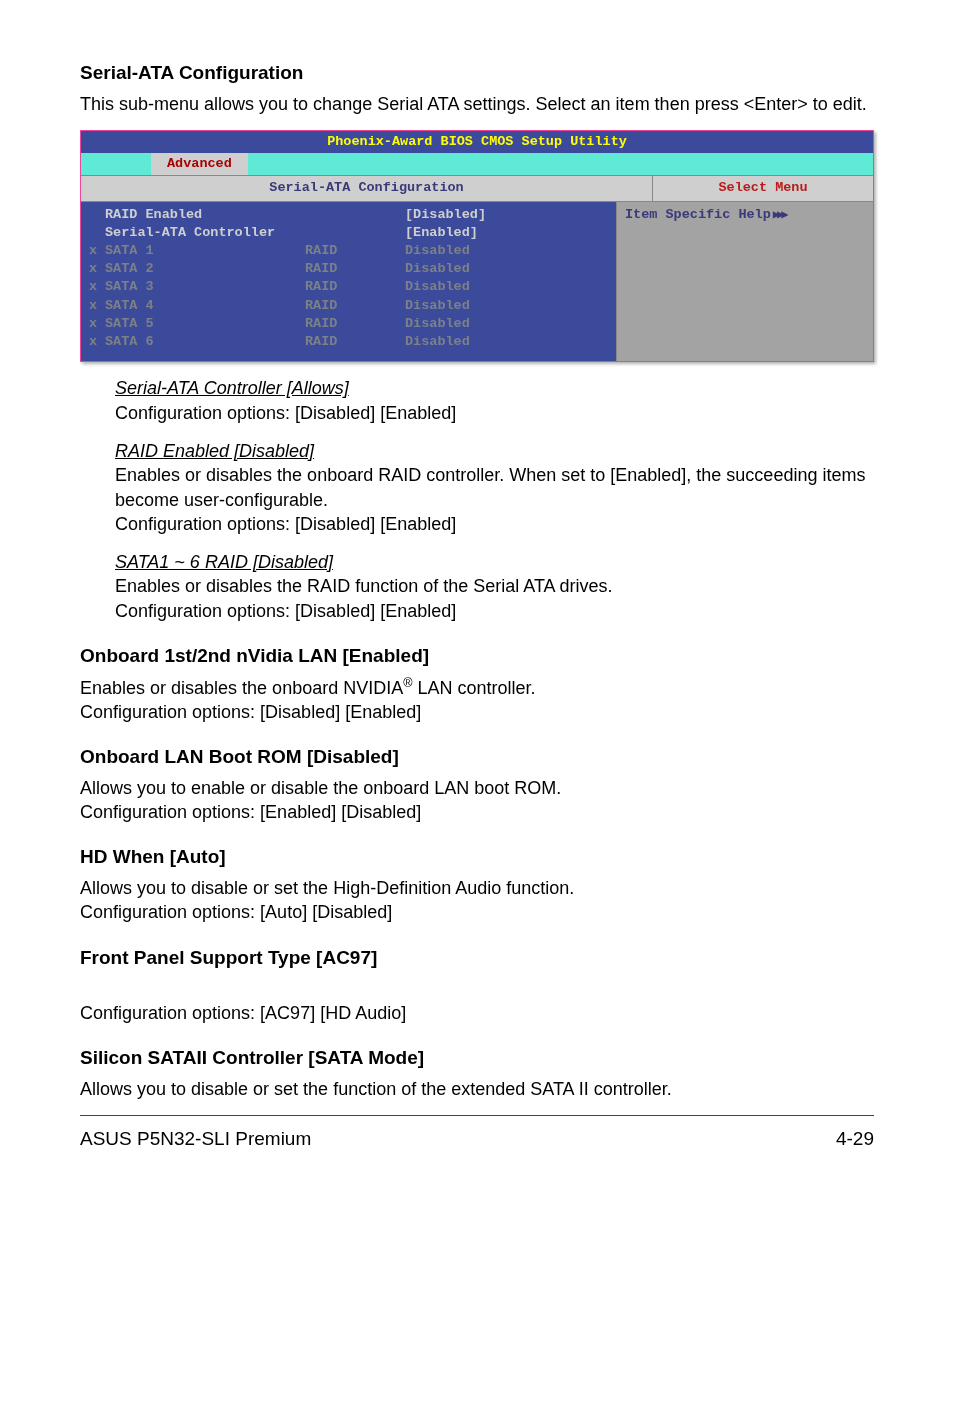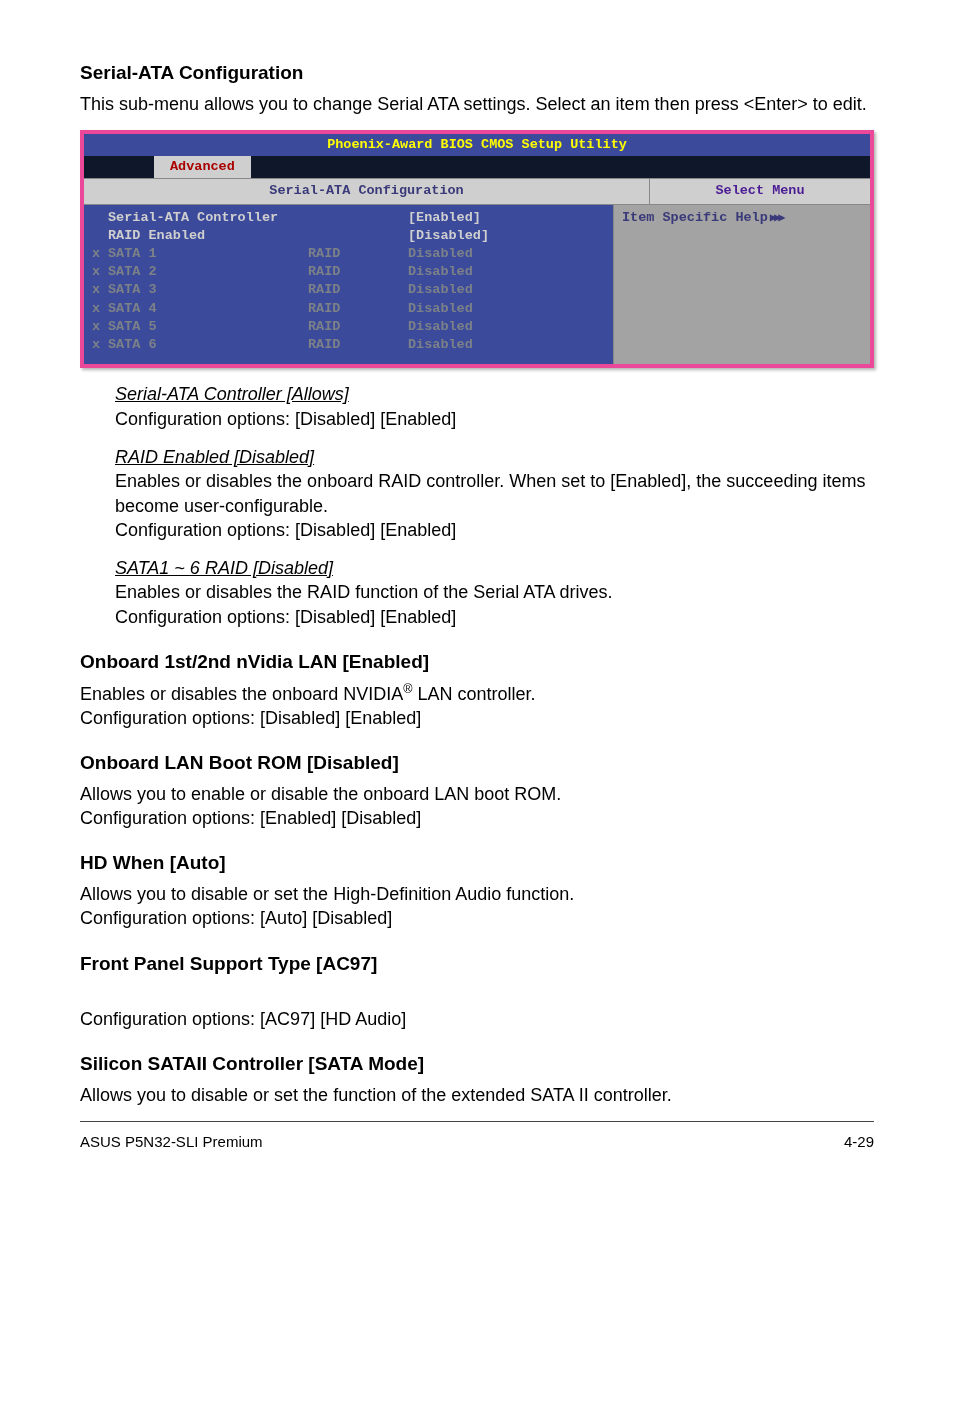--- a/index.html
+++ b/index.html
@@ -9,35 +9,35 @@
     width: 954px;
     margin: 0 auto;
     color: #000;
     font-size: 18px;
     line-height: 1.35;
     padding: 40px 80px 30px 80px;
   }
   .heading { font-weight: bold; font-size: 19px; margin-top: 20px; margin-bottom: 6px; }
   .para { margin-bottom: 14px; }
   .bios-panel {
-    border: 4px solid #ec4899;
+    border: 1px solid #ec4899;
     font-family: "Courier New", monospace;
     font-size: 13.5px;
     font-weight: bold;
     margin-bottom: 14px;
     box-shadow: 2px 2px 3px rgba(0,0,0,0.3);
   }
   .bios-titlebar {
     background: #3b4a9a;
     color: #ff0;
     text-align: center;
     padding: 2px 0;
   }
   .bios-tabrow {
-    background: #0f172a;
+    background: #5eead4;
     display: flex;
     border-bottom: 1px solid #888;
   }
   .tab-spacer { width: 70px; }
   .bios-tab {
     background: #cfcfcf;
     color: #a00;
     padding: 2px 16px;
   }
   .bios-header-row {
@@ -49,21 +49,21 @@
     text-align: center;
     padding: 3px 0;
     border-right: 1px solid #888;
     color: #3a3a7a;
   }
   .bios-right-col {
     width: 220px;
     background: #cfcfcf;
     text-align: center;
     padding: 3px 0;
-    color: #4c1d95;
+    color: #b91c1c;
   }
   .bios-body {
     display: flex;
     border-top: 1px solid #888;
   }
   .bios-body-left {
     flex: 1;
     background: #3b4a9a;
     padding: 4px 8px 10px 8px;
     border-right: 1px solid #888;
@@ -99,21 +99,21 @@
     margin-bottom: 0px;
   }
   .footer-line {
     border: none;
     border-top: 1px solid #444;
     margin: 8px 0 10px 0;
   }
   .footer {
     display: flex;
     justify-content: space-between;
-    font-size: 15px;
+    font-size: 19px;
   }
   sup { font-size: 0.7em; }
 </style>
 </head>
 <body>
 
 <div class="heading">Serial-ATA Configuration</div>
 <div class="para">This sub-menu allows you to change Serial ATA settings. Select an item then press &lt;Enter&gt; to edit.</div>
 
 <div class="bios-panel">
@@ -123,29 +123,29 @@
     <div class="bios-tab">Advanced</div>
   </div>
   <div class="bios-header-row">
     <div class="bios-left-col">Serial-ATA Configuration</div>
     <div class="bios-right-col">Select Menu</div>
   </div>
   <div class="bios-body">
     <div class="bios-body-left">
       <div class="bios-top-settings">
         <span></span>
+        <span>RAID Enabled</span>
+        <span></span>
+        <span>[Disabled]</span>
+      </div>
+      <div class="bios-top-settings">
+        <span></span>
         <span>Serial-ATA Controller</span>
         <span></span>
         <span>[Enabled]</span>
-      </div>
-      <div class="bios-top-settings">
-        <span></span>
-        <span>RAID Enabled</span>
-        <span></span>
-        <span>[Disabled]</span>
       </div>
       <div class="bios-row">
         <span>x</span>
         <span>SATA 1</span>
         <span>RAID</span>
         <span>Disabled</span>
       </div>
       <div class="bios-row">
         <span>x</span>
         <span>SATA 2</span>

